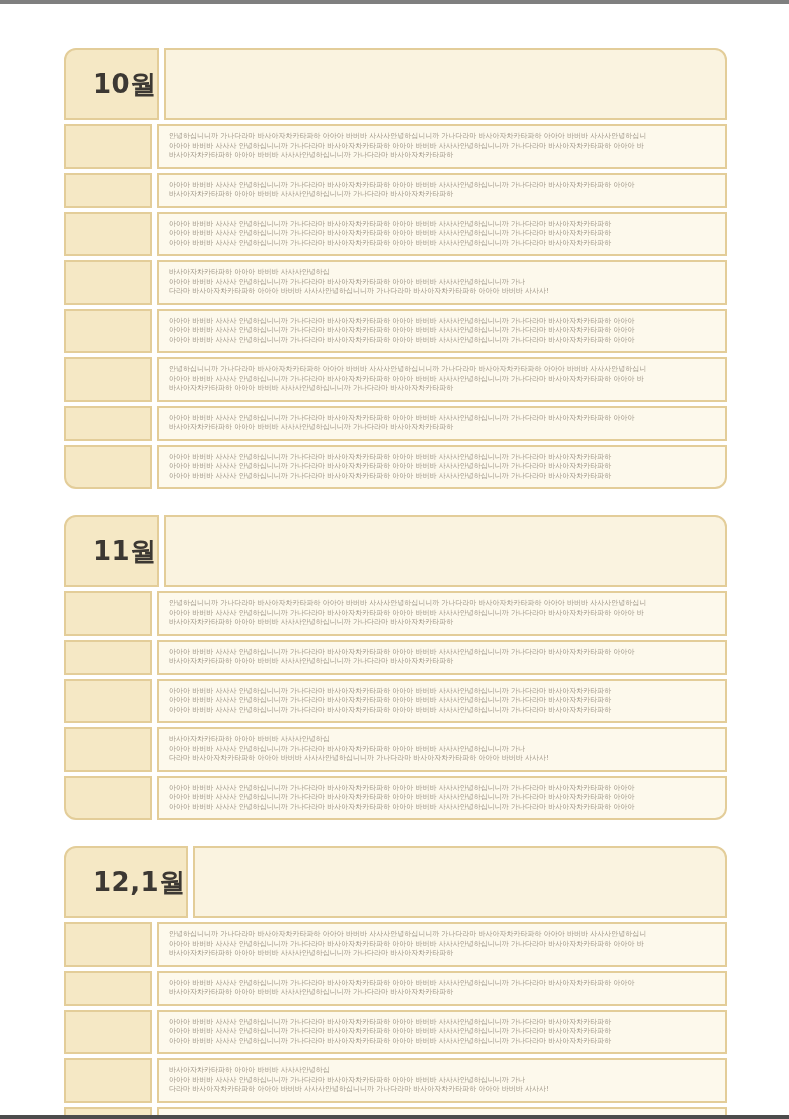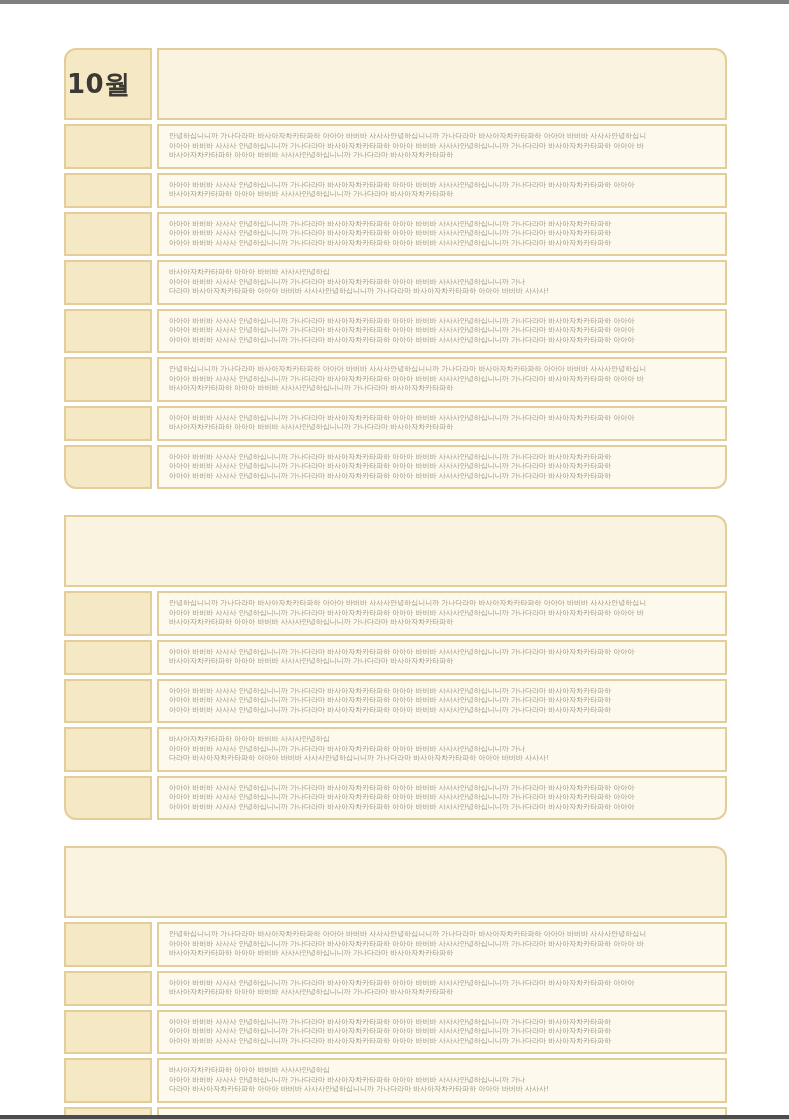--- a/index.html
+++ b/index.html
@@ -22,21 +22,21 @@
   #sections{padding:44px 0 0 64px;width:727px;}
   .month-section{width:663px;display:flex;flex-direction:column;gap:4px;}
   .month-section + .month-section{margin-top:26px;}
   .row{display:flex;gap:5px;align-items:stretch;}
   .cell{border:2px solid var(--cell-border);}
   .left-cell{flex:0 0 88px;background:var(--label-bg);display:flex;align-items:center;}
   .right-cell{flex:1 1 auto;min-width:0;}
   .header-row{height:72px;}
   .header-row .right-cell{background:var(--header-bg);}
   .month-title{font-size:26px;font-weight:bold;color:var(--title-color);
-    padding-left:1px;letter-spacing:0.5px;white-space:nowrap;}
+    padding-left:27px;letter-spacing:0.5px;white-space:nowrap;}
   .content-row .right-cell{background:var(--content-bg);display:flex;align-items:center;}
   .content-row .left-cell{min-height:30px;}
   .text-block{padding:6px 12px 6px 10px;width:100%;overflow:hidden;}
   .text-line{font-size:7px;line-height:9.5px;color:var(--text-color);
     white-space:nowrap;overflow:hidden;}
   .month-section .row:first-child .left-cell{border-top-left-radius:12px;}
   .month-section .row:first-child .right-cell{border-top-right-radius:12px;}
   .month-section .row:last-child .left-cell{border-bottom-left-radius:12px;}
   .month-section .row:last-child .right-cell{border-bottom-right-radius:12px;}
 </style>
@@ -137,20 +137,23 @@
               <div class="text-line">아아아 바버바 사사사 안녕하십니니까 가나다라마 바사아자차카타파하 아아아 바버바 사사사안녕하십니니까 가나다라마 바사아자차카타파하</div>
               <div class="text-line">아아아 바버바 사사사 안녕하십니니까 가나다라마 바사아자차카타파하 아아아 바버바 사사사안녕하십니니까 가나다라마 바사아자차카타파하</div>
               <div class="text-line">아아아 바버바 사사사 안녕하십니니까 가나다라마 바사아자차카타파하 아아아 바버바 사사사안녕하십니니까 가나다라마 바사아자차카타파하</div>
             </div>
     </div>
   </div>
 </section>
 
   <section class="month-section">
     <div class="row header-row">
+      <div class="cell left-cell">
+        <span class="month-title">11월</span>
+      </div>
       <div class="cell right-cell"></div>
     </div>
 
   <div class="row content-row">
     <div class="cell left-cell"></div>
     <div class="cell right-cell">
       <div class="text-block">
               <div class="text-line">안녕하십니니까 가나다라마 바사아자차카타파하 아아아 바버바 사사사안녕하십니니까 가나다라마 바사아자차카타파하 아아아 바버바 사사사안녕하십니</div>
               <div class="text-line">아아아 바버바 사사사 안녕하십니니까 가나다라마 바사아자차카타파하 아아아 바버바 사사사안녕하십니니까 가나다라마 바사아자차카타파하 아아아 바</div>
               <div class="text-line">바사아자차카타파하 아아아 바버바 사사사안녕하십니니까 가나다라마 바사아자차카타파하</div>
@@ -197,20 +200,23 @@
               <div class="text-line">아아아 바버바 사사사 안녕하십니니까 가나다라마 바사아자차카타파하 아아아 바버바 사사사안녕하십니니까 가나다라마 바사아자차카타파하 아아아</div>
               <div class="text-line">아아아 바버바 사사사 안녕하십니니까 가나다라마 바사아자차카타파하 아아아 바버바 사사사안녕하십니니까 가나다라마 바사아자차카타파하 아아아</div>
               <div class="text-line">아아아 바버바 사사사 안녕하십니니까 가나다라마 바사아자차카타파하 아아아 바버바 사사사안녕하십니니까 가나다라마 바사아자차카타파하 아아아</div>
             </div>
     </div>
   </div>
 </section>
 
   <section class="month-section">
     <div class="row header-row">
+      <div class="cell left-cell">
+        <span class="month-title">12,1월</span>
+      </div>
       <div class="cell right-cell"></div>
     </div>
 
   <div class="row content-row">
     <div class="cell left-cell"></div>
     <div class="cell right-cell">
       <div class="text-block">
               <div class="text-line">안녕하십니니까 가나다라마 바사아자차카타파하 아아아 바버바 사사사안녕하십니니까 가나다라마 바사아자차카타파하 아아아 바버바 사사사안녕하십니</div>
               <div class="text-line">아아아 바버바 사사사 안녕하십니니까 가나다라마 바사아자차카타파하 아아아 바버바 사사사안녕하십니니까 가나다라마 바사아자차카타파하 아아아 바</div>
               <div class="text-line">바사아자차카타파하 아아아 바버바 사사사안녕하십니니까 가나다라마 바사아자차카타파하</div>

